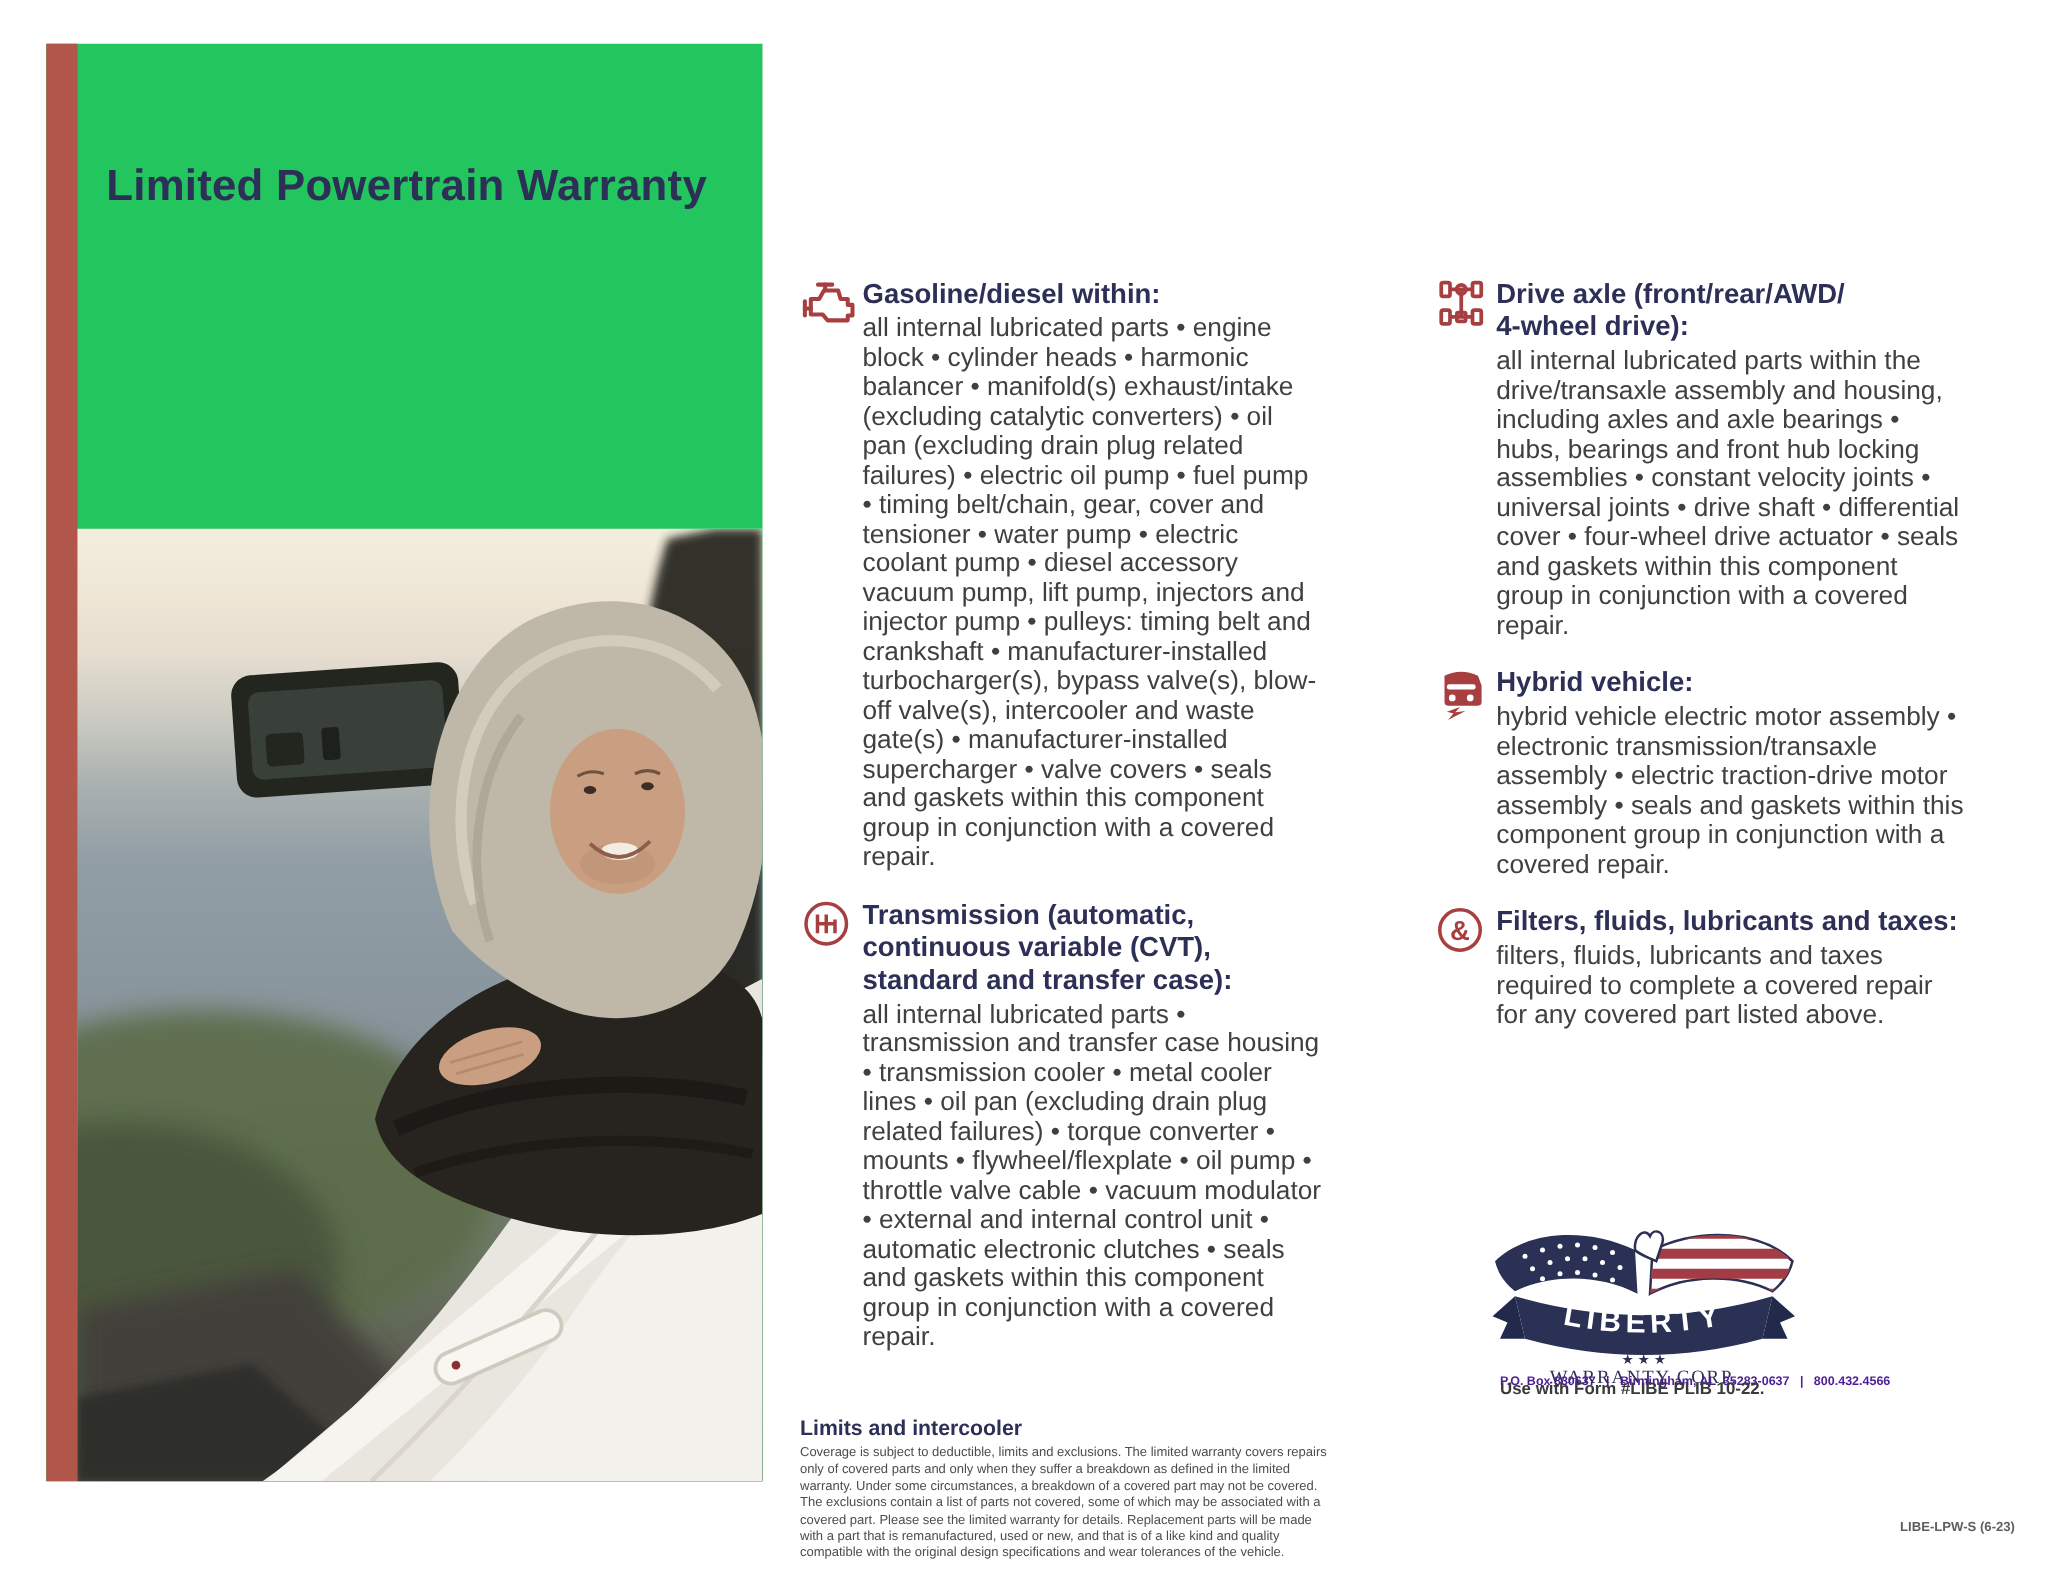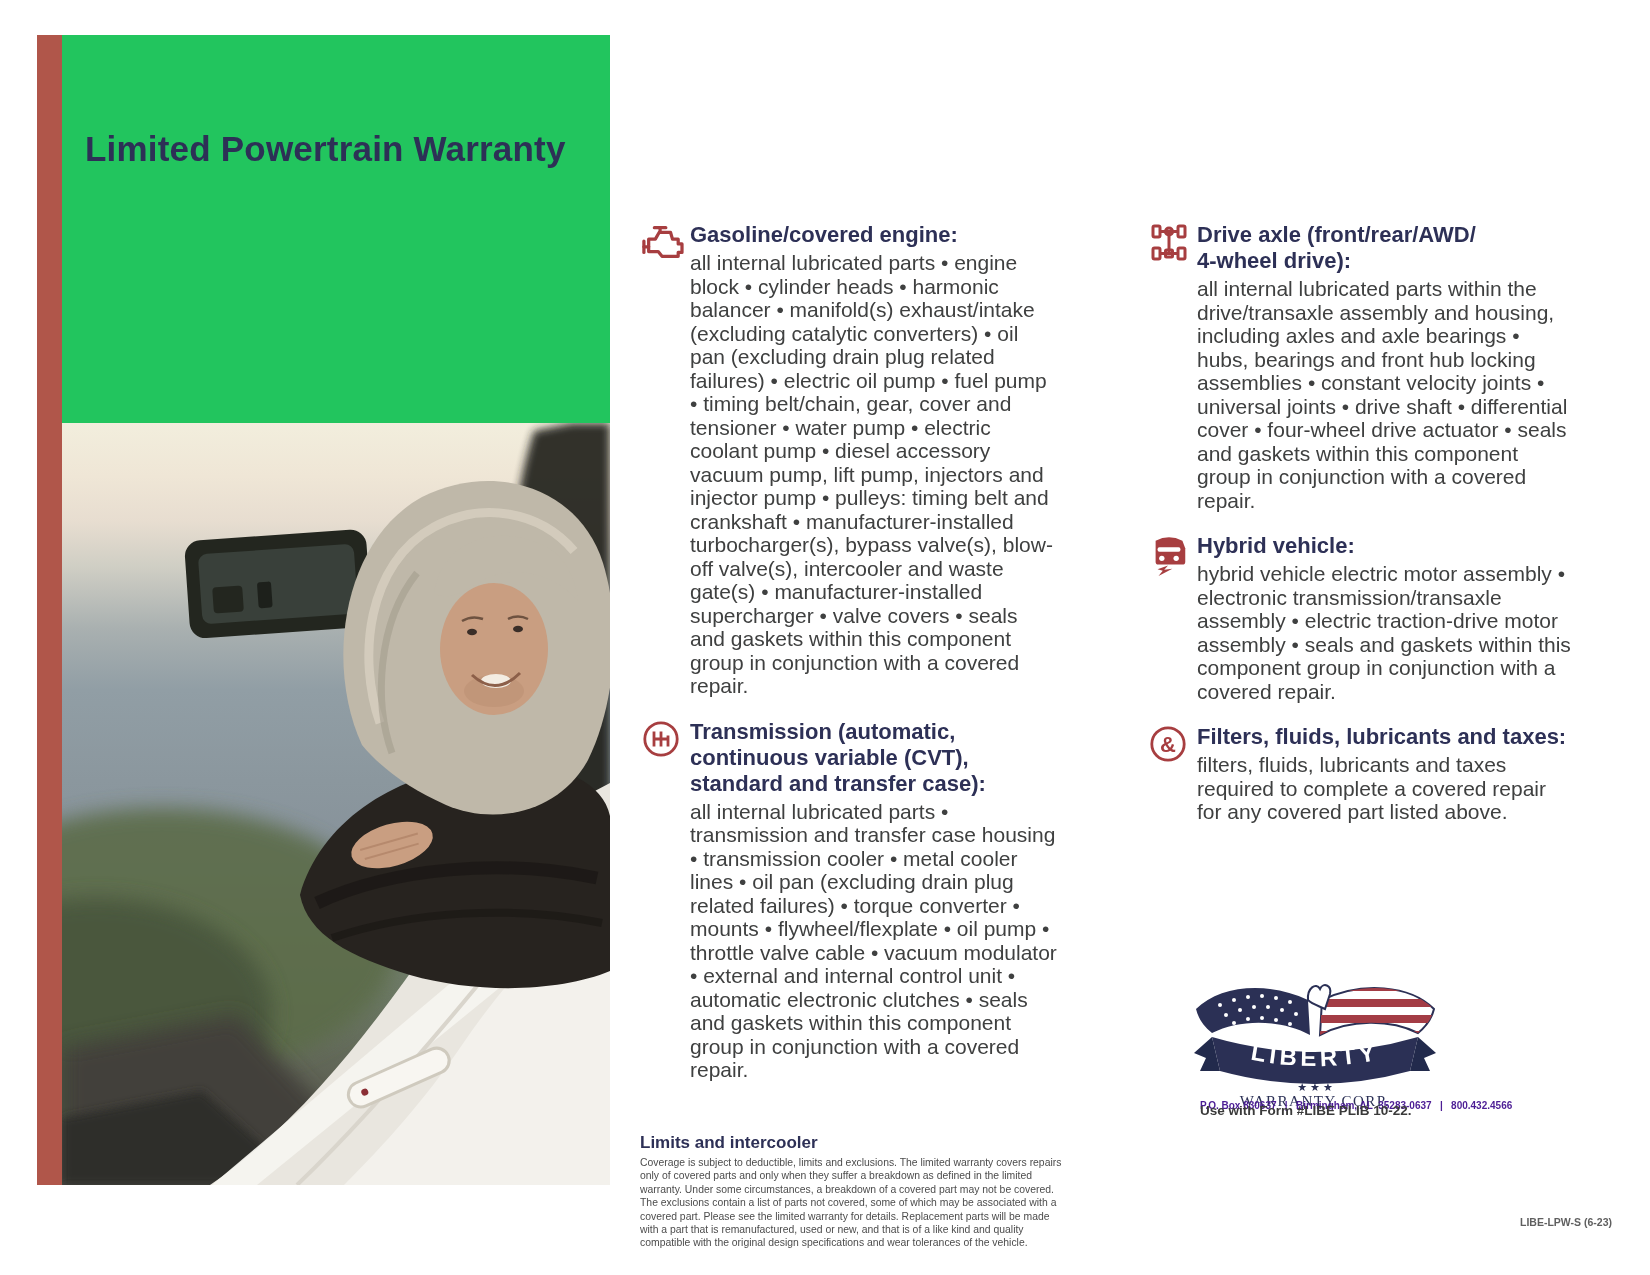--- a/index.html
+++ b/index.html
@@ -139,21 +139,21 @@
           <g fill="none" stroke="#a73e40" stroke-width="3.4" stroke-linejoin="round" stroke-linecap="round">
             <path d="M15 6 h12"></path>
               <path d="M21 6 v5"></path>
             <path d="M4 20 v12"></path>
               <path d="M4 26 h5"></path>
             <path d="M9 18 h7 l4 -7 h12 l2 7 h6 v5 h4 v9 h-4 v4 h-17 l-4 -5 h-10 z"></path>
           </g>
         </svg>
       </span>
       <div>
-        <h3 class="item-title">Gasoline/covered engine:</h3>
+        <h3 class="item-title">Gasoline/diesel within:</h3>
         <p class="item-body">all internal lubricated parts • engine block • cylinder heads • harmonic balancer • manifold(s) exhaust/intake (excluding catalytic converters) • oil pan (excluding drain plug related failures) • electric oil pump • fuel pump • timing belt/chain, gear, cover and tensioner • water pump • electric coolant pump • diesel accessory vacuum pump, lift pump, injectors and injector pump • pulleys: timing belt and crankshaft • manufacturer-installed turbocharger(s), bypass valve(s), blow-off valve(s), intercooler and waste gate(s) • manufacturer-installed supercharger • valve covers • seals and gaskets within this component group in conjunction with a covered repair.</p>
       </div>
     </div>
 
     <div class="item">
       <span class="icon">
         <svg width="44" height="40" viewBox="0 0 44 40">
           <g fill="none" stroke="#a73e40" stroke-width="2.8">
             <circle cx="21" cy="20" r="16.2"></circle>
             <path d="M14 12.5 v15 M21 12.5 v15 M28 16.5 v11 M14 20 h14"></path>

